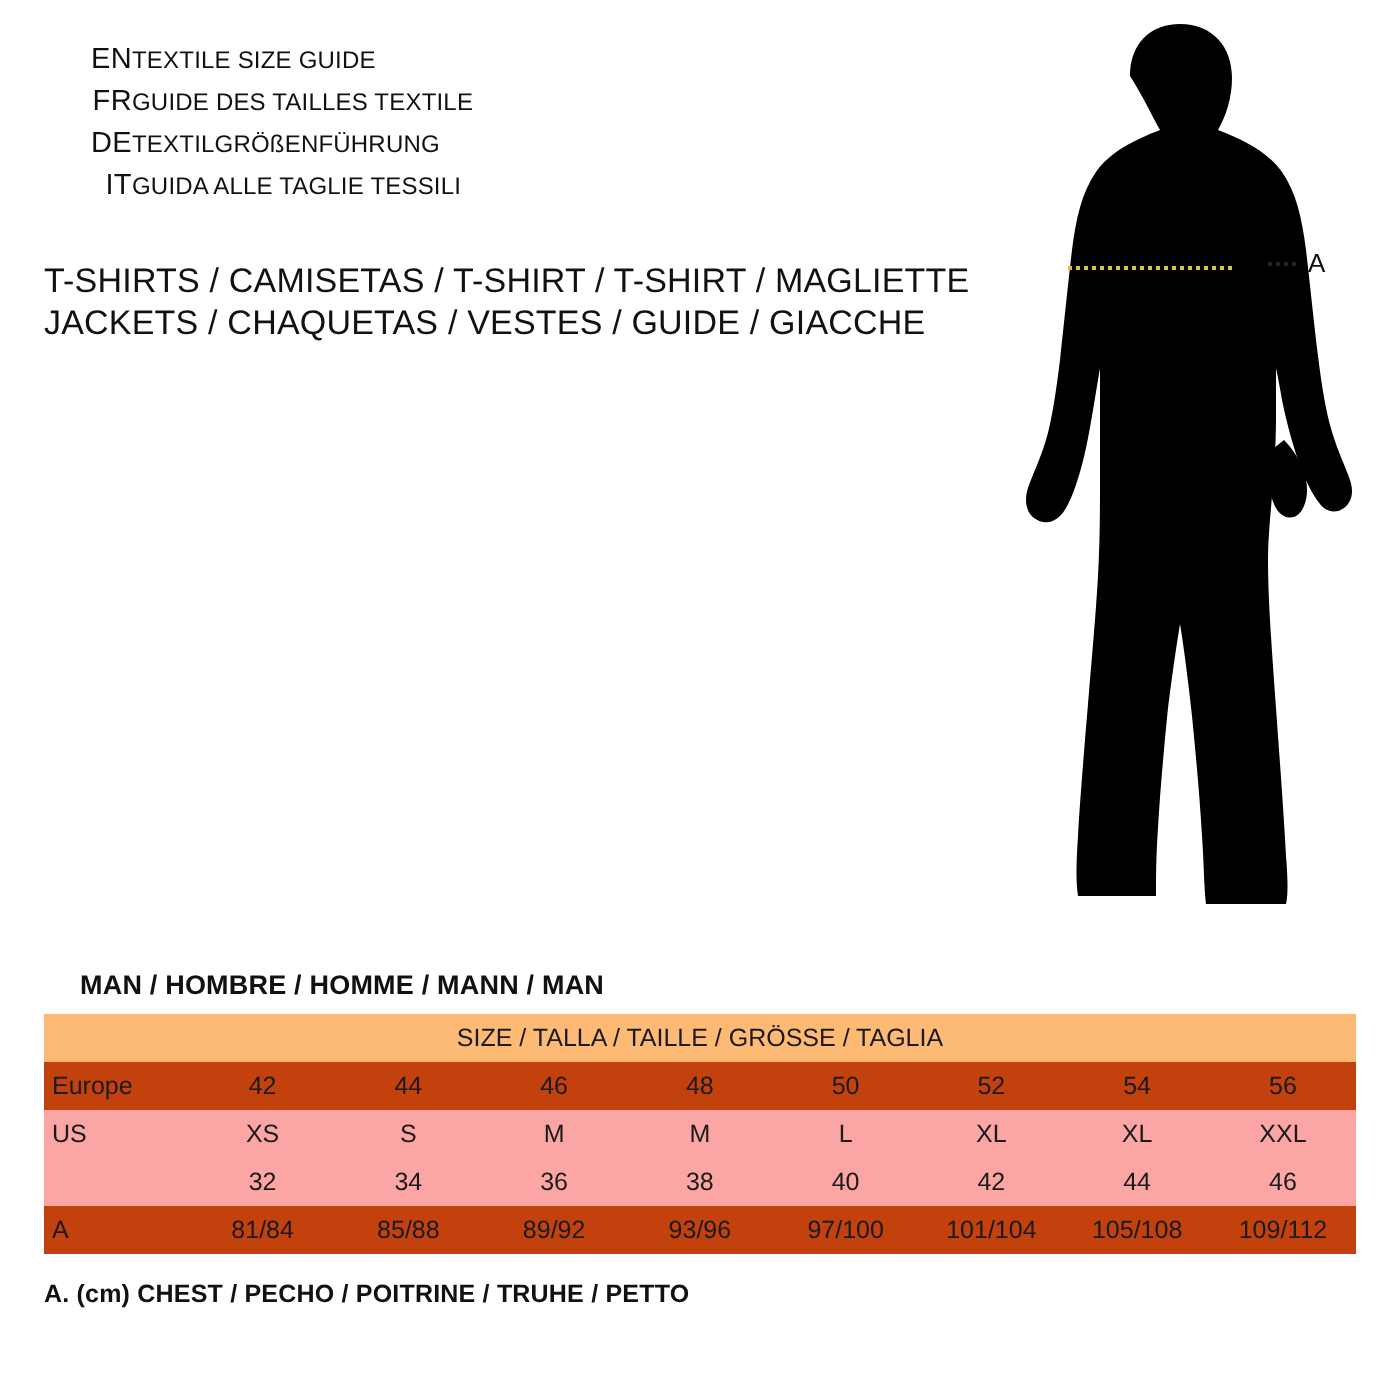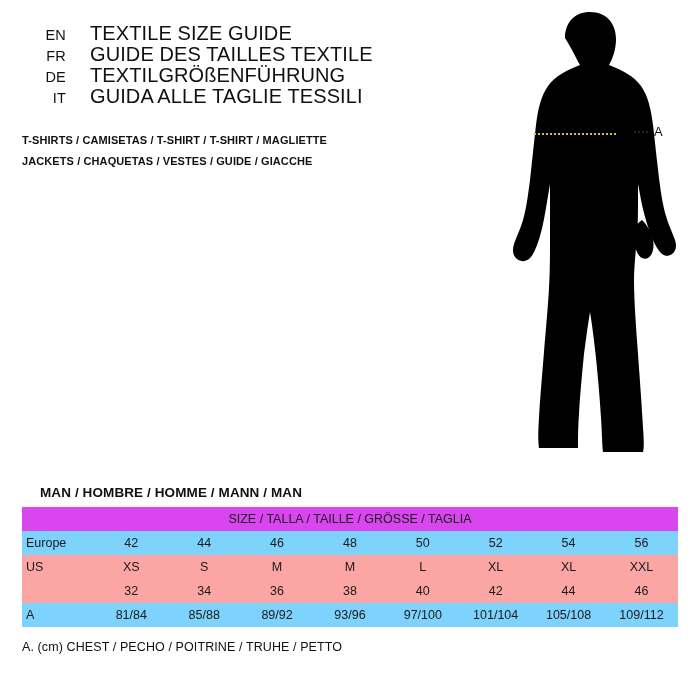--- a/index.html
+++ b/index.html
@@ -33,34 +33,33 @@
     align-items: baseline;
     height: 21px;
     text-align: right;
   }
   .lang-code {
     width: 44px;
     font-size: 14.5px;
     letter-spacing: 0.2px;
   }
   .lang-text {
-    font-size: 20px;
-    letter-spacing: 0.1px;
-    margin-left: 24px;
+    font-size: 12px;
+    letter-spacing: 0.1px;
   }
 
   .category-block {
     position: absolute;
     left: 22px;
     top: 130px;
     width: 470px;
   }
   .category-line {
-    font-size: 11px;
-    font-weight: bold;
+    font-size: 17px;
+    font-weight: normal;
     letter-spacing: 0.1px;
     line-height: 21px;
     white-space: nowrap;
   }
 
   
   .figure {
     position: absolute;
     left: 470px;
     top: 8px;
@@ -121,35 +120,35 @@
   }
   table.size-table .rowhead {
     text-align: left;
     padding-left: 4px;
     width: 96px;
   }
   .band-dark {
     background: #fca5a5;
   }
   .band-light {
-    background: #7dd3fc;
+    background: #c2410c;
   }
   .head-row td {
-    background: #d946ef;
+    background: #fdba74;
     font-weight: normal;
     text-align: left;
     padding-left: 4px;
     font-size: 12.5px;
   }
   .footnote {
     position: absolute;
     left: 22px;
     top: 640px;
     font-size: 12.5px;
-    font-weight: normal;
+    font-weight: bold;
     letter-spacing: 0.1px;
   }
 </style>
 </head>
 <body>
 
 <div class="page">
 
   <div class="lang-block">
     <div class="lang-row">

